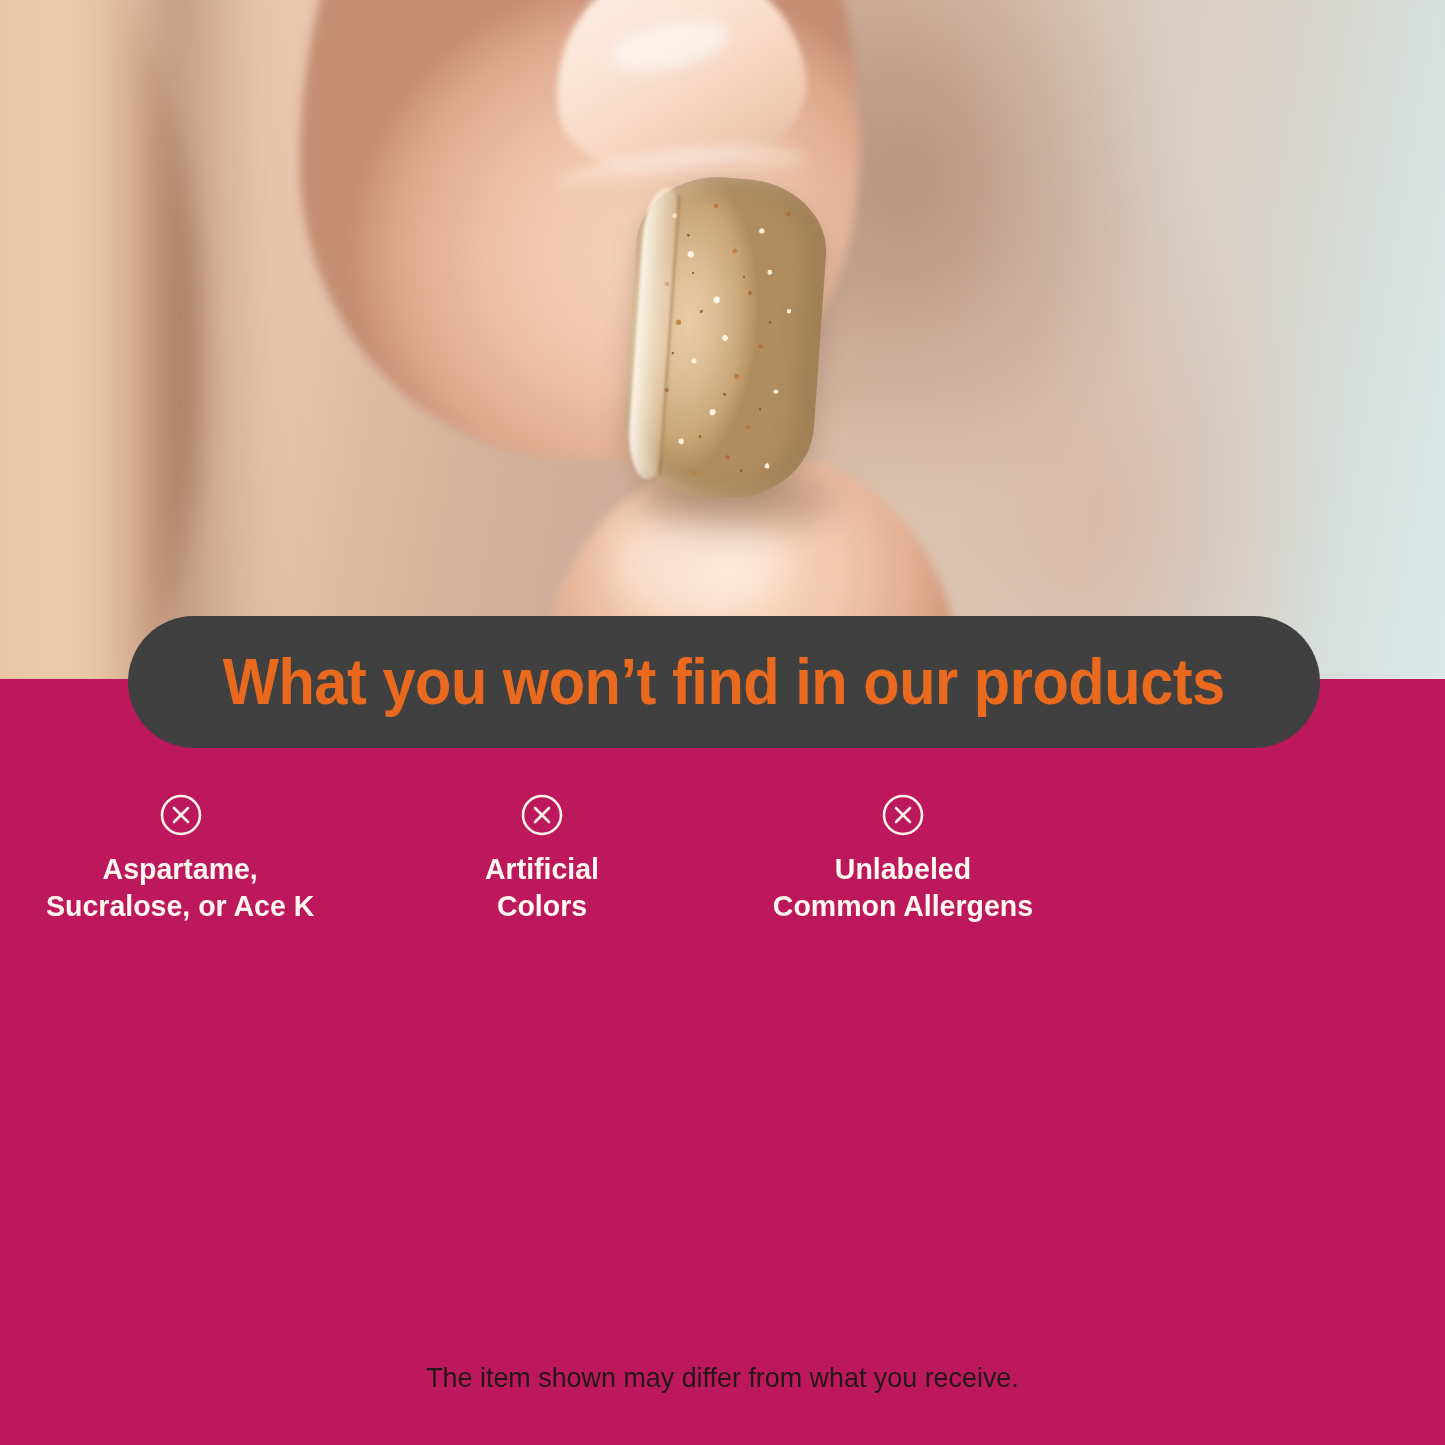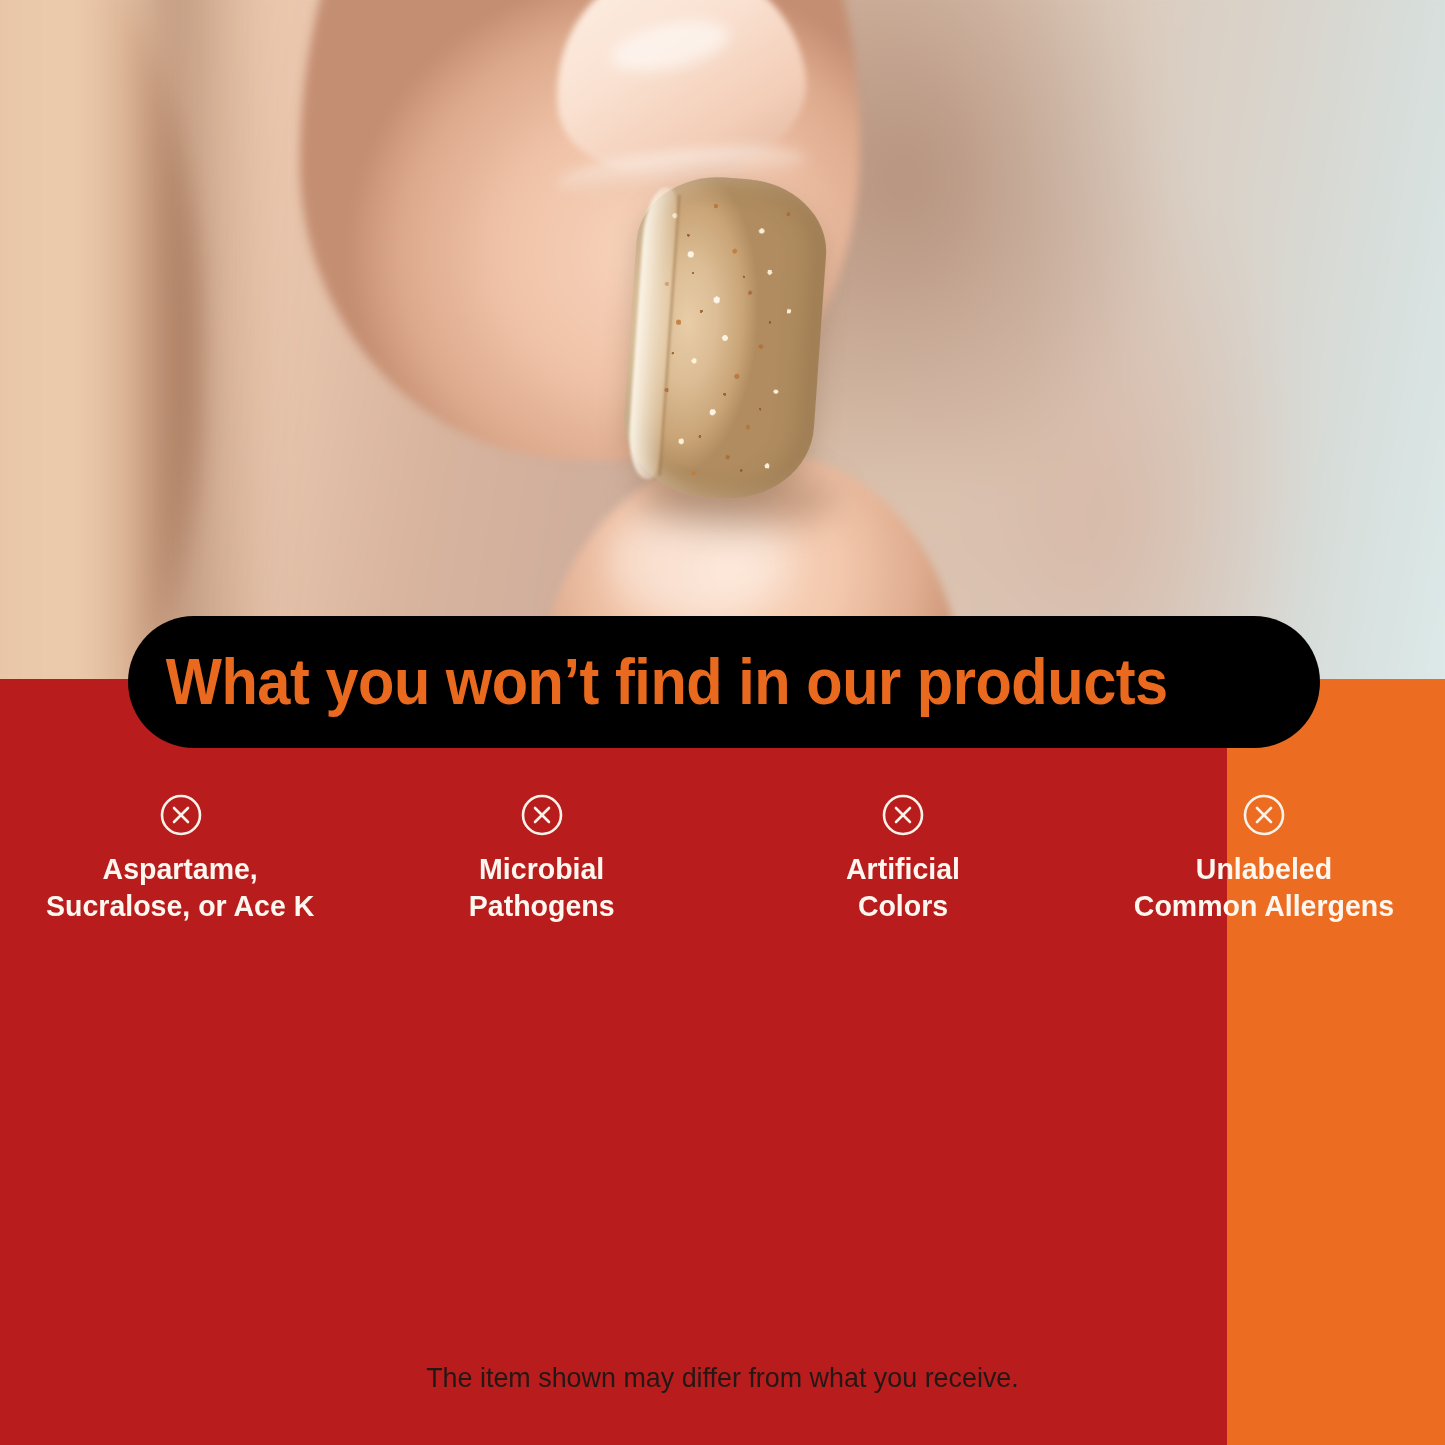--- a/index.html
+++ b/index.html
@@ -242,47 +242,47 @@
     filter: blur(16px);
   }
 
   
   .heading-pill {
     position: absolute;
     left: 128px;
     top: 616px;
     width: 1192px;
     height: 132px;
-    background: #000000;
+    background: #404040;
     border-radius: 66px;
     display: flex;
     align-items: center;
-    justify-content: flex-start;
+    justify-content: center;
     z-index: 5;
   }
   .heading-text {
     font-family: "Liberation Sans Narrow", "Liberation Sans", sans-serif;
     font-size: 64px;
     line-height: 1;
     color: #E96A1E;
     letter-spacing: -0.5px;
     white-space: nowrap;
     transform: scaleX(0.93);
   }
   .heading-text .light { font-weight: 600; }
   .heading-text .heavy { font-weight: 800; }
 
   
   .panel {
     position: absolute;
     left: 0;
     top: 679px;
-    width: 1227px;
+    width: 1445px;
     height: 766px;
-    background: #b91c1c;
+    background: #be185d;
   }
   .grid {
     position: absolute;
     left: 0;
     top: 114px;      
     width: 1445px;
     display: grid;
     grid-template-columns: repeat(4, 1fr);
     row-gap: 0;
   }
@@ -367,29 +367,20 @@
 
       <div class="grid-row row1">
         <div class="cell">
           <svg class="x-icon" viewBox="0 0 44 44">
             <circle cx="22" cy="22" r="19" stroke-width="2.6"></circle>
             <line x1="15" y1="15" x2="29" y2="29" stroke-width="2.6" stroke-linecap="round"></line>
             <line x1="29" y1="15" x2="15" y2="29" stroke-width="2.6" stroke-linecap="round"></line>
           </svg>
           <div class="cell-label" style="white-space:pre-line">Aspartame,
 Sucralose, or Ace K</div>
-        </div>
-        <div class="cell">
-          <svg class="x-icon" viewBox="0 0 44 44">
-            <circle cx="22" cy="22" r="19" stroke-width="2.6"></circle>
-            <line x1="15" y1="15" x2="29" y2="29" stroke-width="2.6" stroke-linecap="round"></line>
-            <line x1="29" y1="15" x2="15" y2="29" stroke-width="2.6" stroke-linecap="round"></line>
-          </svg>
-          <div class="cell-label" style="white-space:pre-line">Microbial
-Pathogens</div>
         </div>
         <div class="cell">
           <svg class="x-icon" viewBox="0 0 44 44">
             <circle cx="22" cy="22" r="19" stroke-width="2.6"></circle>
             <line x1="15" y1="15" x2="29" y2="29" stroke-width="2.6" stroke-linecap="round"></line>
             <line x1="29" y1="15" x2="15" y2="29" stroke-width="2.6" stroke-linecap="round"></line>
           </svg>
           <div class="cell-label" style="white-space:pre-line">Artificial
 Colors</div>
         </div>

